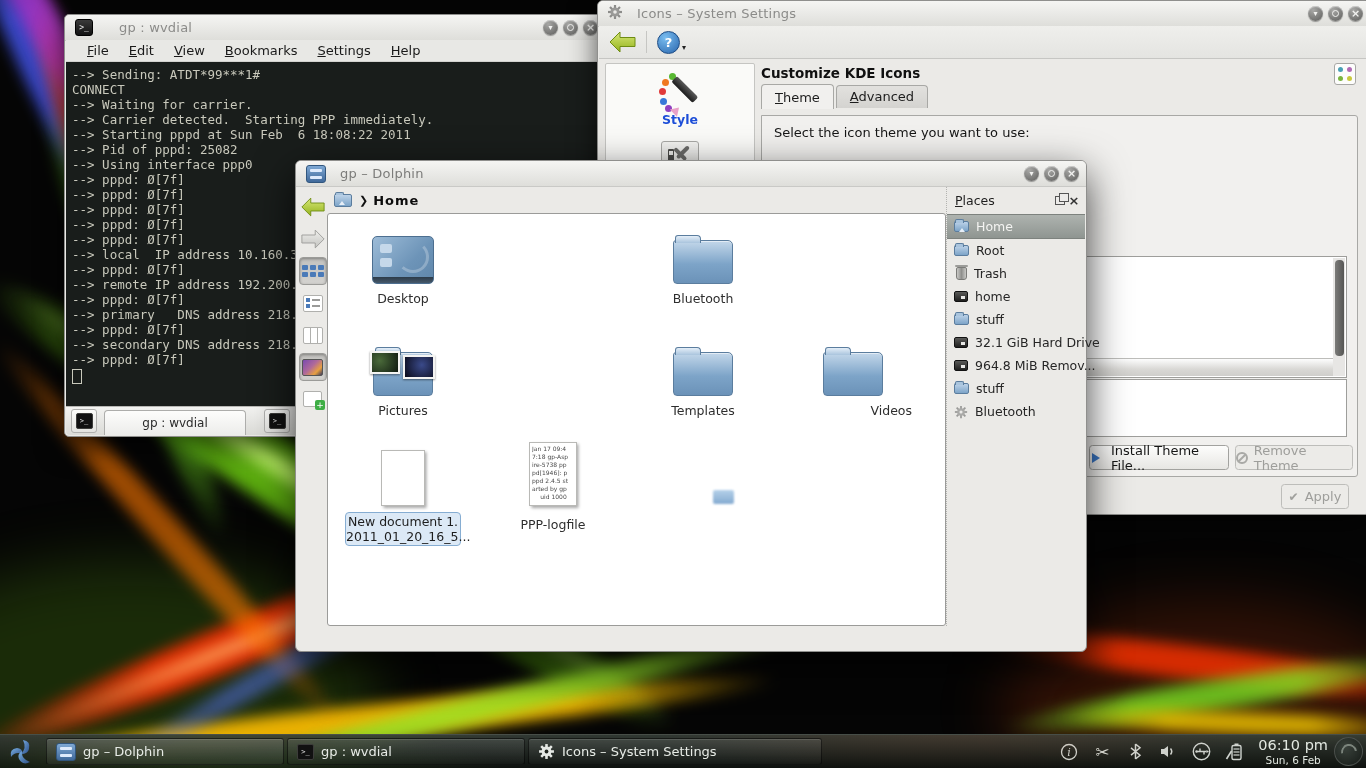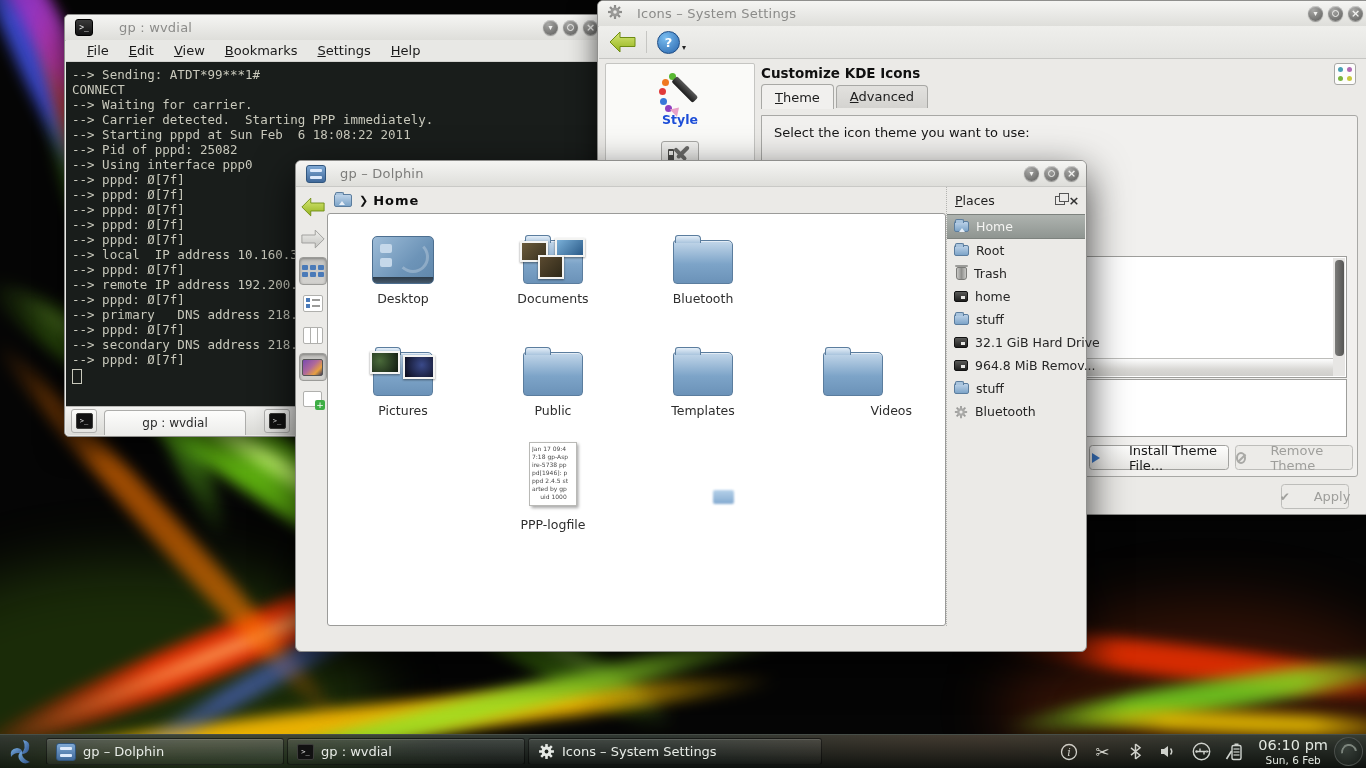--- a/index.html
+++ b/index.html
@@ -75,21 +75,21 @@
   .ss-row{font-size:12.5px;color:#1b1b1b;padding:0 0 0 4px;height:15.5px;line-height:15.5px;}
   #ss-selrow{position:absolute;left:1px;right:13px;bottom:1px;height:17px;
         background:linear-gradient(#fdfdfd,#d9d8d5 60%,#cfcecb);border-top:1px solid #bdbdba;}
   #ss-scroll{position:absolute;right:1px;top:1px;bottom:1px;width:12px;background:#e7e6e4;}
   #ss-thumb{position:absolute;left:1.5px;right:1.5px;top:2px;height:96px;border-radius:4px;
         background:linear-gradient(90deg,#7b7b79,#565654);}
   #ss-descbox{position:absolute;left:10px;right:10px;top:263px;height:56px;background:#fff;border:1px solid #9e9e9b;}
   .ss-desc{font-size:12.5px;color:#1b1b1b;padding-left:4px;line-height:14px;}
   .kbtn{position:absolute;height:23px;border:1px solid #a2a29f;border-radius:3.5px;
         background:linear-gradient(#fdfdfc,#e7e6e3);display:flex;align-items:center;justify-content:center;
-        gap:24px;font-size:13px;color:#161616;}
+        gap:6px;font-size:13px;color:#161616;}
   .kbtn.disabled{color:#9e9e9b;border-color:#bdbdba;background:#eceb e8;background:#ecebe8;}
   .noicon{width:12px;height:12px;border:2px solid #a9a9a6;border-radius:50%;position:relative;box-sizing:border-box;}
   .noicon::before{content:'';position:absolute;left:-1px;top:3.5px;width:10px;height:2px;background:#a9a9a6;transform:rotate(-45deg);}
   .chk{color:#a0a09d;font-size:12px;}
   .instarrow{width:0;height:0;border:5px solid transparent;border-left:8px solid #3a76c4;margin-left:2px;}
 
   
   #win-dolphin{left:295px;top:160px;width:790px;height:490px;box-shadow:0 14px 40px rgba(0,0,0,.75);}
   #win-dolphin .titlebar .appicon{margin-left:10px;}
   .dolphin-appicon{width:18px;height:16px;border-radius:3px;border:1px solid #31567e;
@@ -462,65 +462,58 @@
   <div id="d-view">
 
     <div class="ditem" style="left:16px;top:8px;">
       <div class="iconwrap">
           <div class="xdesktop">
             <i class="swirl"></i>
           </div>
         </div>
       <div class="dlabel">Desktop</div>
     </div>
-    <div class="ditem" style="left:166px;top:8px;">
-      <div class="iconwrap">
-        <div class="xfolder">
-          <span class="thumb" style="left:-4px;top:0px;width:24px;height:17px;background:linear-gradient(135deg,#6a5a3a,#3a3220);"></span>
-          <span class="thumb" style="right:-3px;top:-3px;width:26px;height:15px;background:linear-gradient(135deg,#7ab0d8,#2a5a88);"></span>
-          <span class="thumb" style="left:14px;top:14px;width:22px;height:20px;background:linear-gradient(135deg,#5a4a30,#2e2818);"></span>
-        </div>
-      </div>
-      <div class="dlabel">Documents</div>
-    </div>
     <div class="ditem" style="left:316px;top:8px;">
       <div class="iconwrap">
           <div class="xfolder"></div>
         </div>
       <div class="dlabel">Bluetooth</div>
     </div>
 
     <div class="ditem" style="left:16px;top:120px;">
       <div class="iconwrap">
         <div class="xfolder">
           <span class="thumb" style="left:-4px;top:-2px;width:26px;height:19px;background:radial-gradient(circle at 30% 40%,#4a6a3a,#101a10);"></span>
           <span class="thumb" style="right:-3px;top:2px;width:28px;height:20px;background:radial-gradient(circle at 60% 40%,#3a4a8a,#0a0a18);"></span>
         </div>
       </div>
       <div class="dlabel">Pictures</div>
     </div>
-    <div class="ditem" style="left:166px;top:120px;">
-      <div class="iconwrap">
-          <div class="xfolder"></div>
-        </div>
-      <div class="dlabel">Public</div>
-    </div>
     <div class="ditem" style="left:316px;top:120px;">
       <div class="iconwrap">
           <div class="xfolder"></div>
         </div>
       <div class="dlabel">Templates</div>
     </div>
     <div class="ditem" style="left:466px;top:120px;text-align:right;">
       <div class="iconwrap">
           <div class="xfolder"></div>
         </div>
       <div class="dlabel">Videos</div>
     </div>
 
+    <div class="ditem" style="left:16px;top:222px;">
+      <div class="iconwrap" style="height:70px;">
+          <div class="page page-big"></div>
+        </div>
+      <div class="sel-label">
+        <div>New document 1.</div>
+        <div>2011_01_20_16_5...</div>
+      </div>
+    </div>
     <div class="ditem" style="left:166px;top:222px;">
       <div class="iconwrap" style="height:70px;">
         <div class="page page-ppp">
           <div class="ppl">Jan 17 09:4</div>
           <div class="ppl">7:18 gp-Asp</div>
           <div class="ppl">ire-5738 pp</div>
           <div class="ppl">pd[1946]: p</div>
           <div class="ppl">ppd 2.4.5 st</div>
           <div class="ppl">arted by gp</div>
           <div class="ppl" style="text-align:center;">uid 1000</div>

